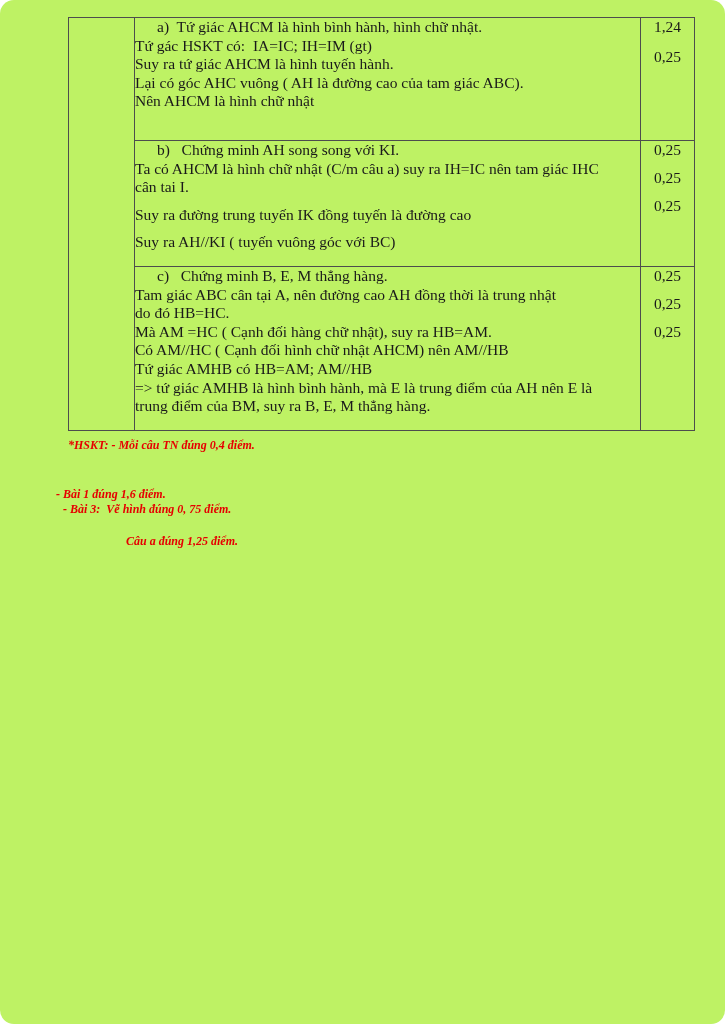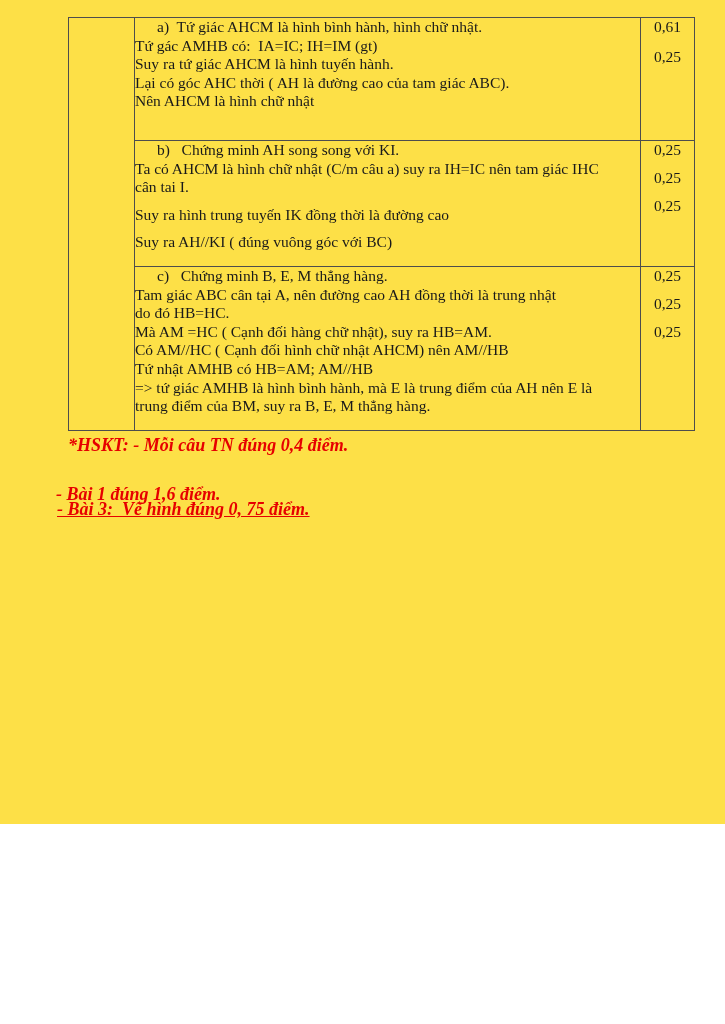--- a/index.html
+++ b/index.html
@@ -3,25 +3,26 @@
 <meta charset="utf-8">
 <style>
   html, body {
     margin: 0;
     padding: 0;
     background: #ffffff;
   }
   .page {
     position: relative;
     width: 725px;
-    height: 824px;
-    background: #fde047;
+    height: 1024px;
+    background: #bef264;
     font-family: "Liberation Serif", serif;
     color: #1a1a1a;
     overflow: hidden;
+    border-radius: 14px;
   }
   table.answer-table {
     position: absolute;
     left: 68px;
     top: 17px;
     border-collapse: collapse;
     table-layout: fixed;
   }
   table.answer-table td {
     border: 1px solid #4d4d4d;
@@ -58,88 +59,89 @@
   .sc-b { padding-top: 36px; }
   .sc-b .score + .score { margin-top: 10px; }
   .sc-c { padding-top: 42px; }
   .sc-c .score + .score { margin-top: 10px; }
 
   .note {
     position: absolute;
     color: #e60000;
     font-weight: bold;
     font-style: italic;
-    font-size: 18px;
+    font-size: 12px;
     line-height: 20px;
     white-space: pre;
   }
   .note-1 { left: 68px;  top: 435px; }
   .note-2 { left: 56px;  top: 484px; text-align: right; }
-  .note-3 { left: 57px;  top: 499px; text-decoration: underline; }
+  .note-3 { left: 63px;  top: 499px; }
   .note-4 { left: 126px; top: 531px; }
 </style>
 </head>
 <body>
 
 <div class="page">
 
   <table class="answer-table">
     <colgroup>
       <col class="col-left">
       <col class="col-body">
       <col class="col-score">
     </colgroup>
     <tbody>
       <tr class="row-a">
         <td class="cell-left" rowspan="3"></td>
         <td class="cell-body">
           <div class="line heading">a)  Tứ giác AHCM là hình bình hành, hình chữ nhật.</div>
-          <div class="line">Tứ gác AMHB có:  IA=IC; IH=IM (gt)</div>
+          <div class="line">Tứ gác HSKT có:  IA=IC; IH=IM (gt)</div>
           <div class="line">Suy ra tứ giác AHCM là hình tuyến hành.</div>
-          <div class="line">Lại có góc AHC thời ( AH là đường cao của tam giác ABC).</div>
+          <div class="line">Lại có góc AHC vuông ( AH là đường cao của tam giác ABC).</div>
           <div class="line">Nên AHCM là hình chữ nhật</div>
         </td>
         <td class="cell-score sc-a">
-          <div class="score">0,61</div>
+          <div class="score">1,24</div>
           <div class="score">0,25</div>
         </td>
       </tr>
 
       <tr class="row-b">
         <td class="cell-body">
           <div class="line heading">b)   Chứng minh AH song song với KI.</div>
           <div class="line">Ta có AHCM là hình chữ nhật (C/m câu a) suy ra IH=IC nên tam giác IHC</div>
           <div class="line">cân tai I.</div>
-          <div class="line gap-top">Suy ra hình trung tuyến IK đồng thời là đường cao</div>
-          <div class="line gap-top">Suy ra AH//KI ( đúng vuông góc với BC)</div>
+          <div class="line gap-top">Suy ra đường trung tuyến IK đồng tuyến là đường cao</div>
+          <div class="line gap-top">Suy ra AH//KI ( tuyến vuông góc với BC)</div>
         </td>
         <td class="cell-score sc-b">
           <div class="score">0,25</div>
           <div class="score">0,25</div>
           <div class="score">0,25</div>
         </td>
       </tr>
 
       <tr class="row-c">
         <td class="cell-body">
           <div class="line heading">c)   Chứng minh B, E, M thẳng hàng.</div>
           <div class="line">Tam giác ABC cân tại A, nên đường cao AH đồng thời là trung nhật</div>
           <div class="line">do đó HB=HC.</div>
           <div class="line">Mà AM =HC ( Cạnh đối hàng chữ nhật), suy ra HB=AM.</div>
           <div class="line">Có AM//HC ( Cạnh đối hình chữ nhật AHCM) nên AM//HB</div>
-          <div class="line">Tứ nhật AMHB có HB=AM; AM//HB</div>
+          <div class="line">Tứ giác AMHB có HB=AM; AM//HB</div>
           <div class="line">=&gt; tứ giác AMHB là hình bình hành, mà E là trung điểm của AH nên E là</div>
           <div class="line">trung điểm của BM, suy ra B, E, M thẳng hàng.</div>
         </td>
         <td class="cell-score sc-c">
           <div class="score">0,25</div>
           <div class="score">0,25</div>
           <div class="score">0,25</div>
         </td>
       </tr>
     </tbody>
   </table>
 
   <div class="note note-1">*HSKT: - Mỗi câu TN đúng 0,4 điểm.</div>
   <div class="note note-2">- Bài 1 đúng 1,6 điểm.</div>
   <div class="note note-3">- Bài 3:  Vẽ hình đúng 0, 75 điểm.</div>
+  <div class="note note-4">Câu a đúng 1,25 điểm.</div>
 
 </div>
 
 </body></html>

